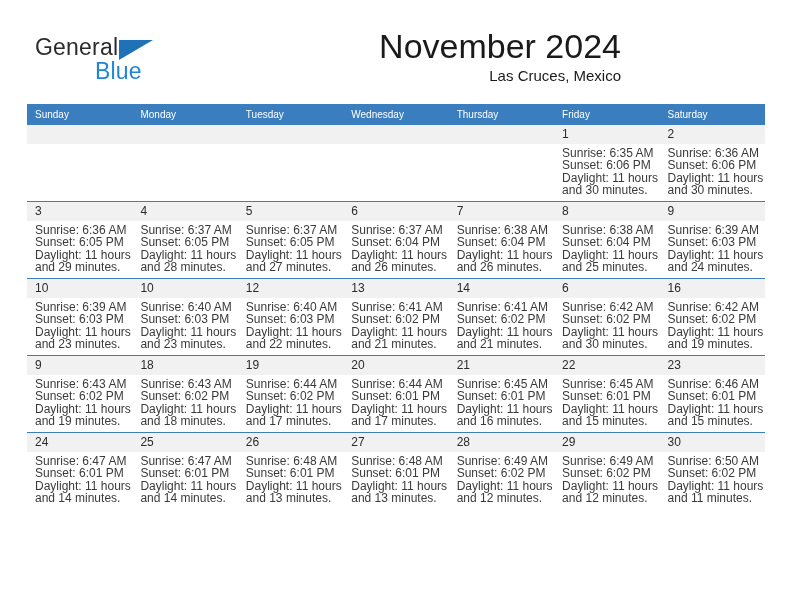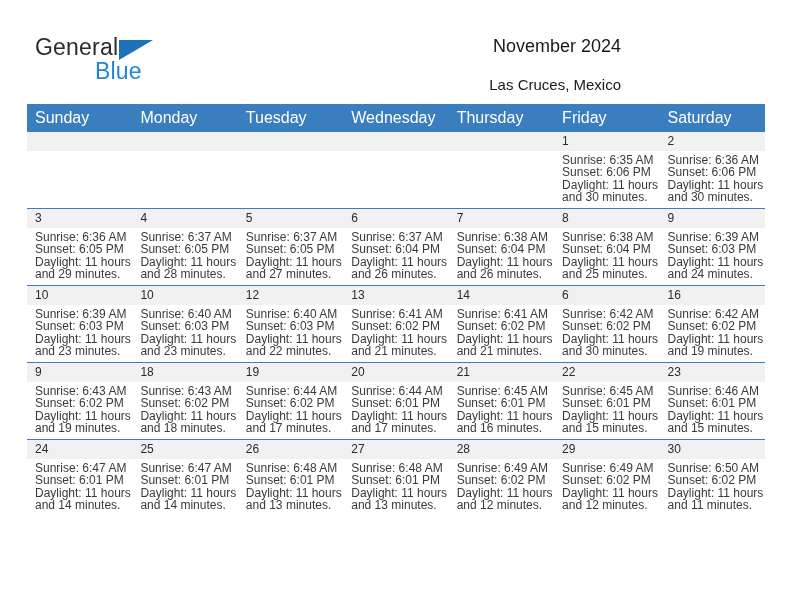--- a/index.html
+++ b/index.html
@@ -63,49 +63,49 @@
     letter-spacing: 0.2px;
   }
 
   .title-block {
     position: absolute;
     right: 0;
     top: 0;
     text-align: right;
   }
   .cal-title {
-    font-size: 18px;
+    font-size: 34px;
     color: #1a1a1a;
     line-height: 32px;
     white-space: nowrap;
   }
   .cal-subtitle {
     font-size: 15px;
     color: #1a1a1a;
     line-height: 22px;
-    margin-top: 12px;
+    margin-top: 3px;
     white-space: nowrap;
   }
 
   
   .calendar {
     position: absolute;
     left: 27px;
     top: 104px;
     width: 738px;
   }
   table.cal {
     border-collapse: collapse;
     table-layout: fixed;
     width: 738px;
   }
   table.cal th {
     background: #3a7ebf;
     color: #ffffff;
-    font-size: 16px;
+    font-size: 10px;
     font-weight: normal;
     text-align: left;
     padding: 5px 0 5px 8px;
     height: 11px;
     border: none;
   }
   table.cal td {
     vertical-align: top;
     padding: 0;
     border: none;

